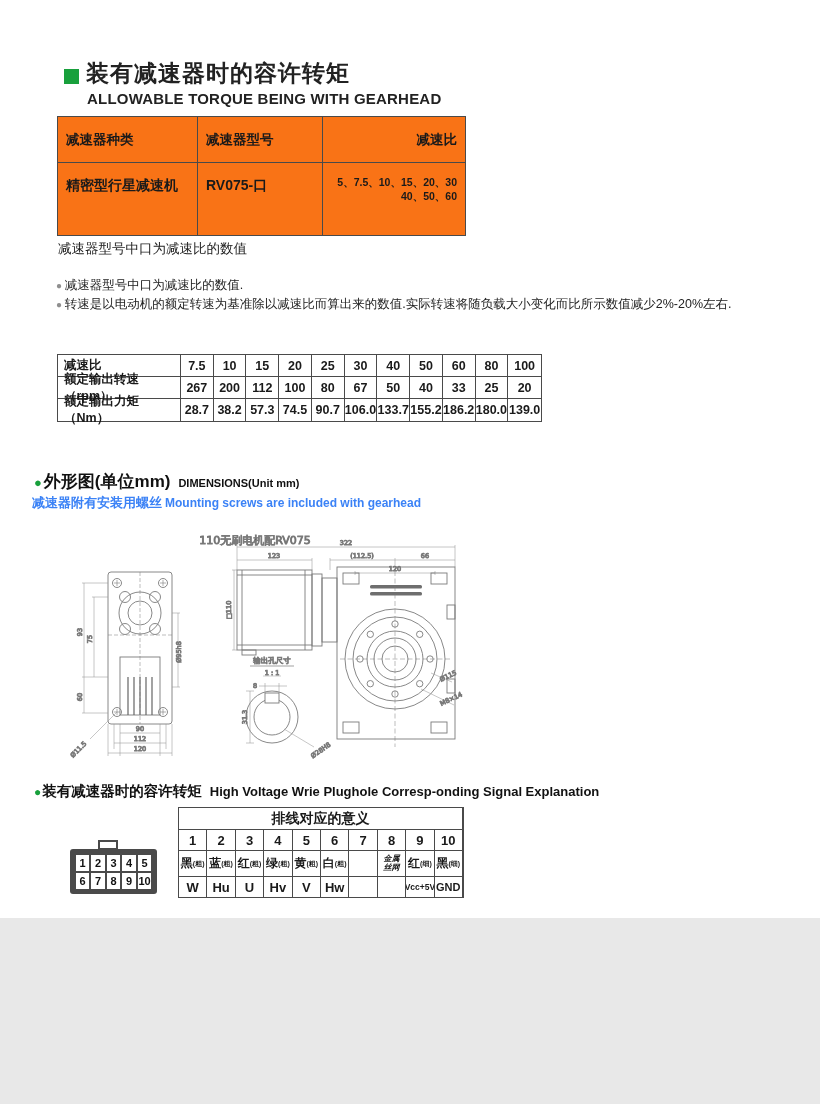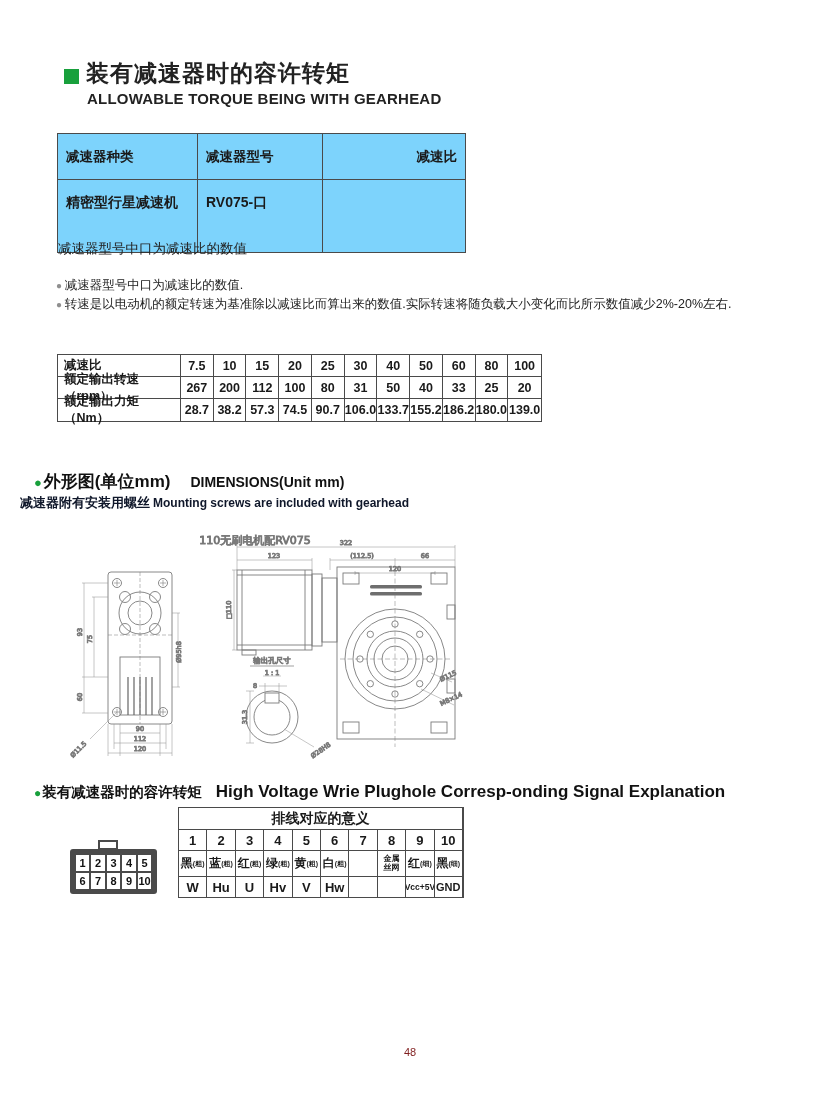--- a/index.html
+++ b/index.html
@@ -1,27 +1,27 @@
 <!DOCTYPE html>
 <html><head>
 <meta charset="utf-8">
 <style>
   html,body{margin:0;padding:0;background:#e8e8e8;}
-  .page{position:relative;width:820px;height:1104px;background:#ffffff;margin:0 auto;
+  .page{position:relative;width:820px;height:918px;background:#ffffff;margin:0 auto;
         font-family:"Liberation Sans","DejaVu Sans",sans-serif;color:#1a1a1a;overflow:hidden;}
   .abs{position:absolute;}
 
   
   .title-sq{left:64px;top:69px;width:15px;height:15px;background:#18a03c;}
   .title-zh{left:86px;top:58px;font-size:23px;font-weight:bold;letter-spacing:1px;color:#222;}
   .title-en{left:87px;top:90px;font-size:15px;font-weight:bold;color:#222;letter-spacing:.2px;}
 
   
   .t1{left:57px;top:116px;width:407px;border:1.5px solid #4a4a4a;display:grid;
-      grid-template-columns:140px 125px 1fr;background:#7dd3fc;margin-top:17px;}
+      grid-template-columns:140px 125px 1fr;background:#f97316;}
   .t1 .c{padding:6px 8px;box-sizing:border-box;}
   .t1 .vr{border-right:1.5px solid #4a4a4a;}
   .t1 .hr{border-bottom:1.5px solid #4a4a4a;}
   .t1 .hd{height:46px;font-size:13.5px;font-weight:600;display:flex;align-items:center;}
   .t1 .hd.right{justify-content:flex-end;}
   .t1 .bd{height:72px;font-size:14px;font-weight:bold;padding-top:14px;}
   .t1 .ratios{font-size:10.5px;font-weight:bold;text-align:right;line-height:1.35;padding-top:12px;}
   .t1-footnote{left:58px;top:240px;font-size:13.5px;font-weight:400;color:#222;}
 
   
@@ -33,48 +33,48 @@
       grid-template-columns:123px repeat(11,1fr);}
   .t2 .c{border-right:1px solid #4a4a4a;border-bottom:1px solid #4a4a4a;height:22px;
          display:flex;align-items:center;justify-content:center;font-size:12.5px;font-weight:700;box-sizing:border-box;}
   .t2 .c:nth-child(12n){border-right:none;}
   .t2 .c.last-row{border-bottom:none;}
   .t2 .rowhead{justify-content:flex-start;padding-left:6px;}
 
   
   .dim-head{left:34px;top:470px;font-size:17px;font-weight:bold;color:#111;}
   .dim-head .dot::before{content:"●";color:#18a03c;font-size:13px;margin-right:2px;}
-  .dim-head .en{font-size:14px;margin-left:20px;}
-  .dim-sub{left:20px;top:494px;font-size:13px;font-weight:600;color:#0f172a;}
+  .dim-head .en{font-size:11px;margin-left:8px;}
+  .dim-sub{left:32px;top:494px;font-size:13px;font-weight:600;color:#3b82f6;}
   .dim-sub .en{font-size:12px;font-weight:bold;margin-left:3px;}
 
   svg text{font-family:"DejaVu Sans","Liberation Sans",sans-serif;fill:#444;}
 
   
   .wire-head{left:34px;top:782px;font-size:14.5px;font-weight:bold;color:#111;}
   .wire-head .dot::before{content:"●";color:#18a03c;font-size:12px;margin-right:1px;}
-  .wire-head .en{font-size:17px;margin-left:14px;}
+  .wire-head .en{font-size:13px;margin-left:8px;}
 
   .plug-tab{left:98px;top:840px;width:20px;height:10px;border:2.5px solid #4a4a4a;background:#fff;box-sizing:border-box;}
   .plug{left:70px;top:849px;width:87px;height:45px;background:#4a4a4a;border-radius:3px;
         display:flex;flex-direction:column;justify-content:center;gap:2px;padding:2px 3px;box-sizing:border-box;}
   .plug .prow{display:flex;gap:2px;justify-content:center;}
   .plug .pcell{width:13.5px;height:16px;background:#fff;color:#111;font-size:11px;font-weight:bold;
         display:flex;align-items:center;justify-content:center;}
 
   .t3{left:158px;top:807px;width:284px;border:1.5px solid #4a4a4a;display:grid;
       grid-template-columns:repeat(10,1fr);grid-template-rows:22px 21px 26px 20px;margin-left:20px;}
   .t3 .c{border-right:1px solid #4a4a4a;border-bottom:1px solid #4a4a4a;display:flex;
          align-items:center;justify-content:center;box-sizing:border-box;overflow:hidden;}
   .t3 .c:nth-child(10n+1){border-right:1px solid #4a4a4a;}
   .t3 .title{grid-column:1 / span 10;font-size:14px;font-weight:bold;}
   .t3 .num{font-size:13px;font-weight:bold;}
   .t3 .wc{font-size:12px;font-weight:600;}
   .t3 .wc .sub{font-size:7px;}
-  .t3 .wc.mesh{font-size:8px;line-height:1.1;text-align:center;white-space:pre-line;}
+  .t3 .wc.mesh{font-size:8px;line-height:1.1;text-align:center;white-space:pre-line;font-style:italic;}
   .t3 .sig{font-size:13px;font-weight:bold;border-bottom:none;}
   .t3 .sig.small{font-size:8.5px;}
   .t3 .sig.gnd{font-size:11px;}
 
   .pageno{left:0;top:1046px;width:820px;text-align:center;font-size:11px;color:#7f1d1d;}
 </style>
 </head>
 <body>
 
 <div class="page">
@@ -82,20 +82,24 @@
   <div class="abs title-sq"></div>
   <div class="abs title-zh">装有减速器时的容许转矩</div>
   <div class="abs title-en">ALLOWABLE TORQUE BEING WITH GEARHEAD</div>
 
   <div class="abs t1">
     <div class="c hd vr hr">减速器种类</div>
     <div class="c hd vr hr">减速器型号</div>
     <div class="c hd right hr">减速比</div>
     <div class="c bd vr">精密型行星减速机</div>
     <div class="c bd vr">RV075-口</div>
+    <div class="c ratios">
+      <div>5、7.5、10、15、20、30</div>
+      <div>40、50、60</div>
+    </div>
   </div>
   <div class="abs t1-footnote">减速器型号中口为减速比的数值</div>
 
   <div class="abs notes">
     <div>减速器型号中口为减速比的数值.</div>
     <div>转速是以电动机的额定转速为基准除以减速比而算出来的数值.实际转速将随负载大小变化而比所示数值减少2%-20%左右.</div>
   </div>
 
   <div class="abs t2">
     <div class="c rowhead">减速比</div>
@@ -110,21 +114,21 @@
     <div class="c">60</div>
     <div class="c">80</div>
     <div class="c">100</div>
 
     <div class="c rowhead">额定输出转速（rpm）</div>
     <div class="c">267</div>
     <div class="c">200</div>
     <div class="c">112</div>
     <div class="c">100</div>
     <div class="c">80</div>
-    <div class="c">31</div>
+    <div class="c">67</div>
     <div class="c">50</div>
     <div class="c">40</div>
     <div class="c">33</div>
     <div class="c">25</div>
     <div class="c">20</div>
 
     <div class="c rowhead last-row">额定输出力矩（Nm）</div>
     <div class="c last-row">28.7</div>
     <div class="c last-row">38.2</div>
     <div class="c last-row">57.3</div>

